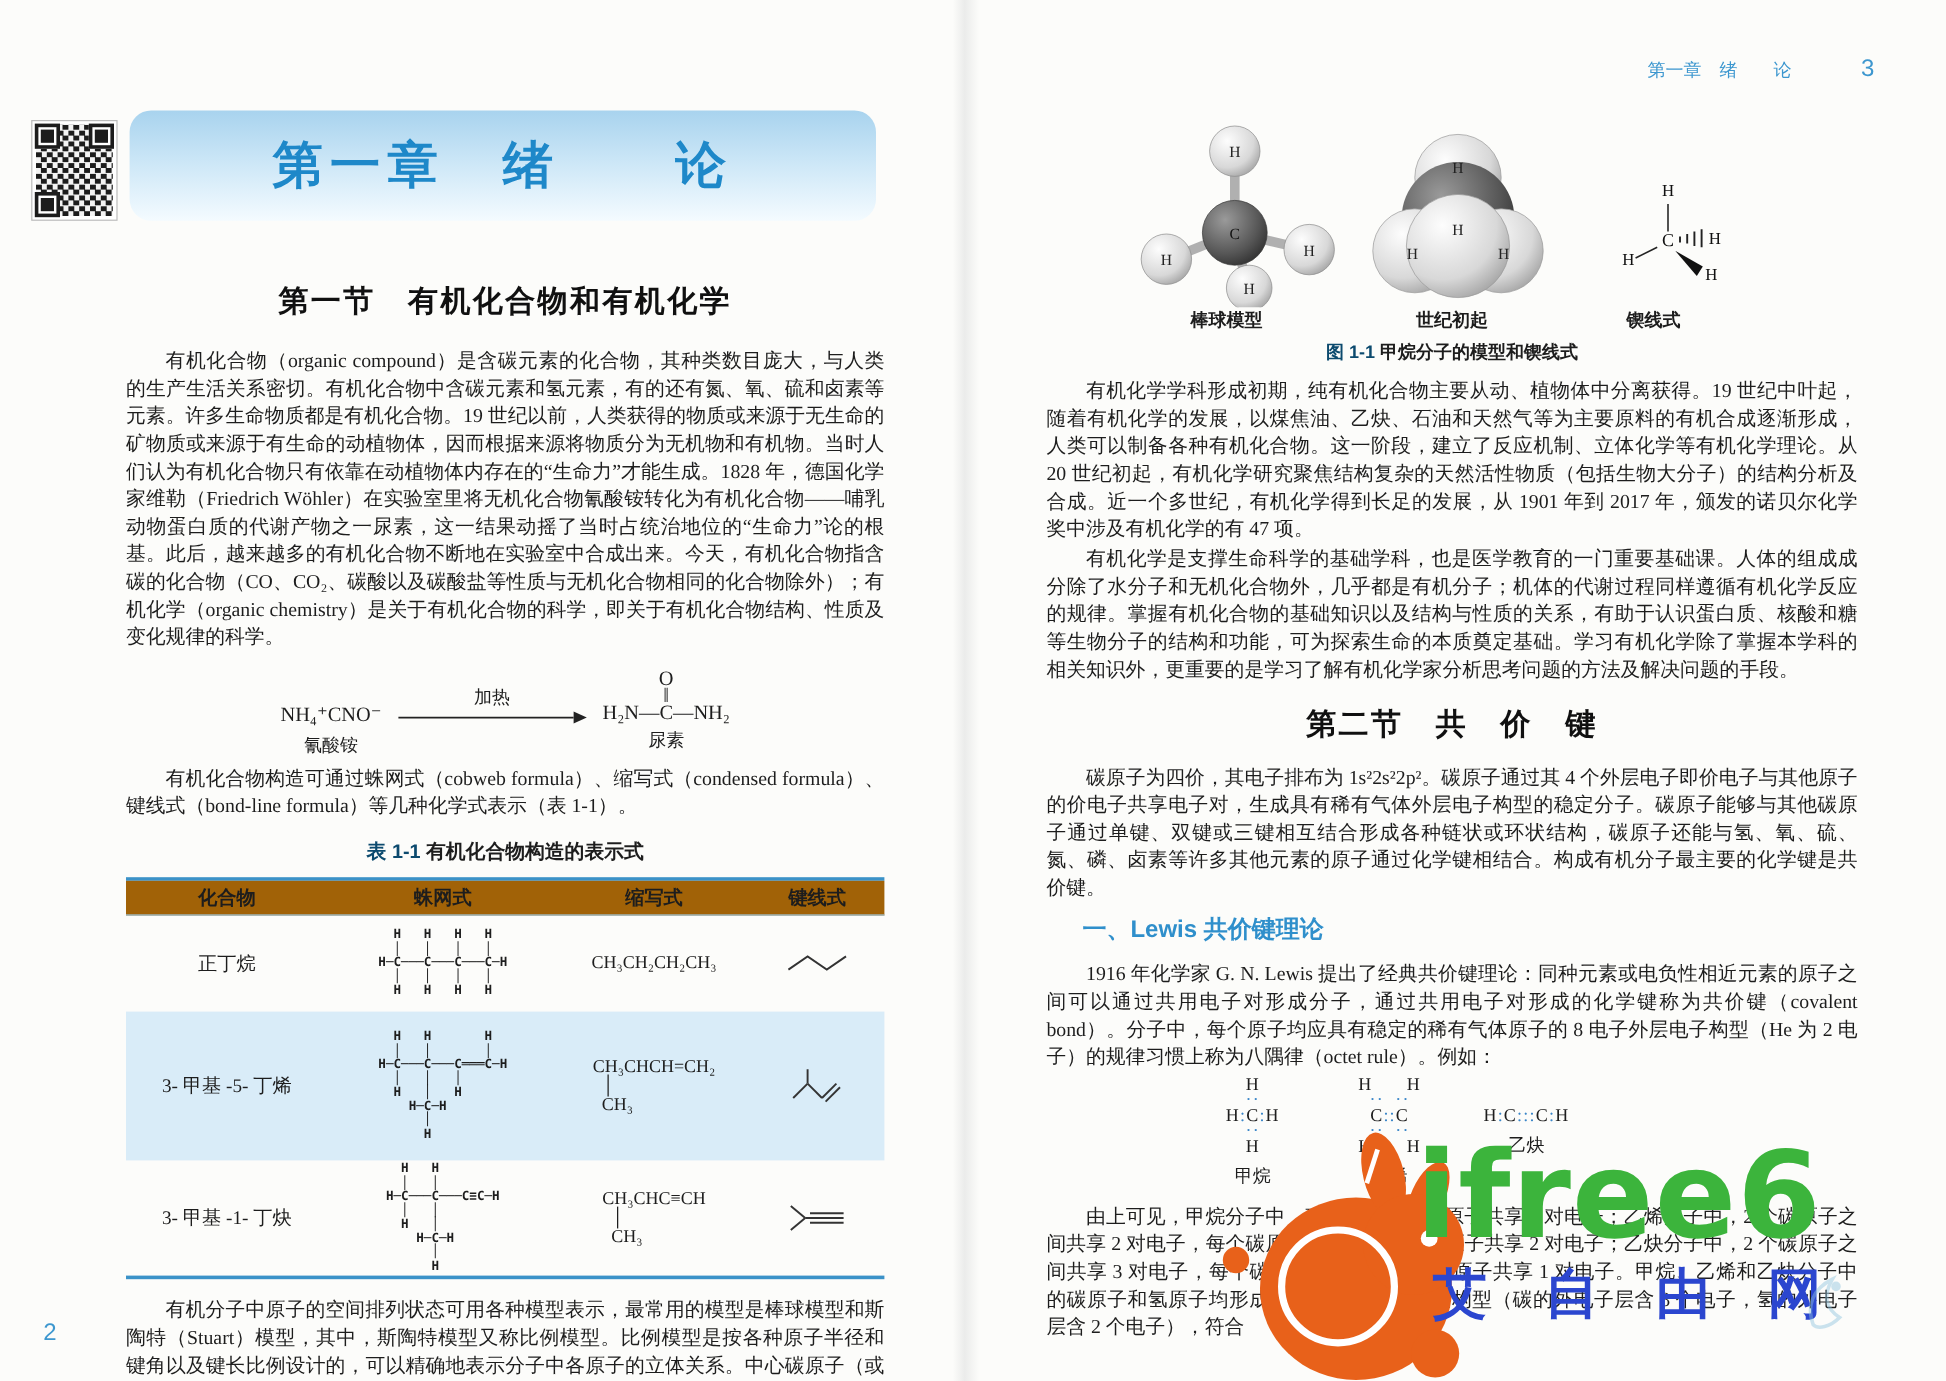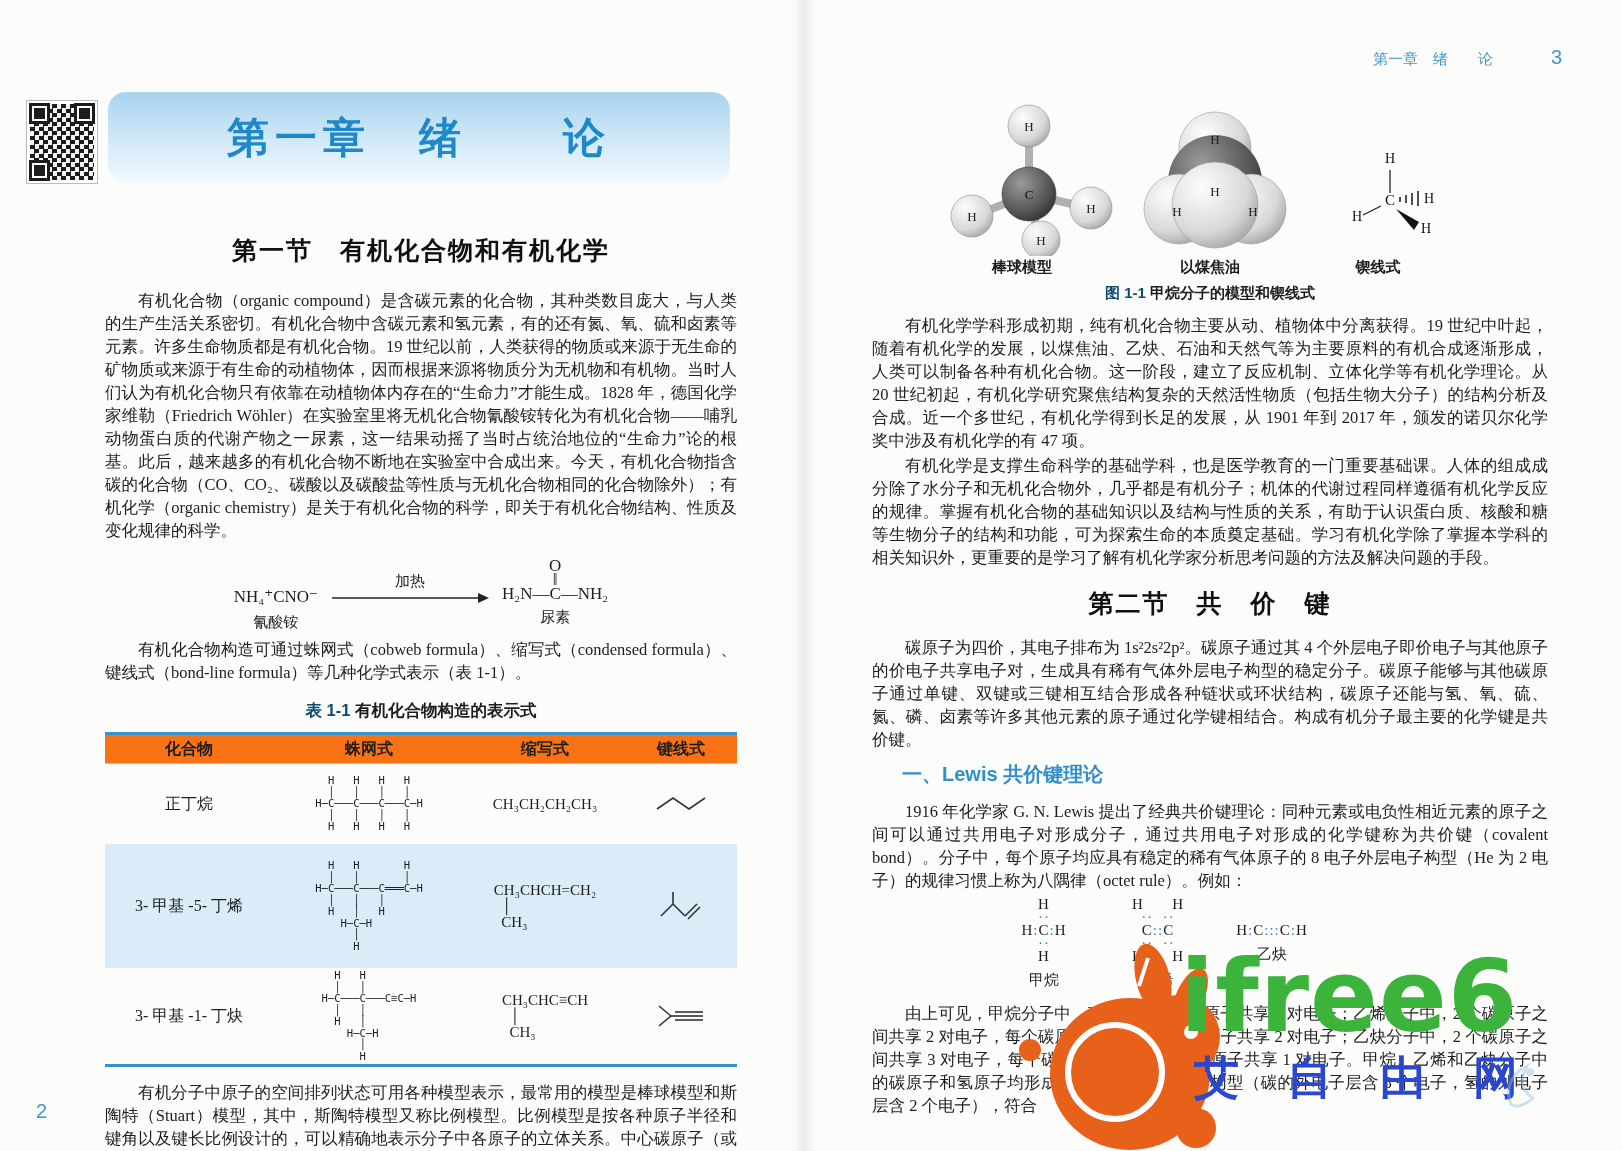--- a/index.html
+++ b/index.html
@@ -38,32 +38,32 @@
   .eq-label{font-size:15px;margin-top:6px;}
   .eq-arrow{display:flex;flex-direction:column;align-items:center;margin-top:14px;width:160px;}
   .eq-cond{font-size:15px;margin-bottom:1px;}
   .eq-prod div{font-size:17px;line-height:16px;text-align:center;}
   .eq-prod .dbond{line-height:12px;}
 
   .tbl-title{text-align:center;margin:16px 0 10px 0;font-family:"Liberation Sans","DejaVu Sans",sans-serif;
              font-weight:bold;font-size:16.5px;}
   .blue{color:#0c4a6e;}
   .tbl{border-top:3px solid #3b92c8;border-bottom:3px solid #3b92c8;margin-bottom:14px;}
-  .tbl-head{display:flex;align-items:center;background:#f97316;height:28px;border-bottom:1px solid #9cc8e4;
+  .tbl-head{display:flex;align-items:center;background:#a16207;height:28px;border-bottom:1px solid #9cc8e4;
             font-family:"Liberation Sans","DejaVu Sans",sans-serif;font-weight:bold;font-size:16px;}
   .tbl-row{display:flex;align-items:center;}
   .row1{height:80px;}
   .row2{height:124px;background:#d9ecf8;}
   .row3{height:96px;}
   .c0{width:168px;text-align:center;}
   .c1{width:192px;display:flex;justify-content:center;}
   .c2{width:160px;display:flex;justify-content:center;}
   .c3{width:112px;display:flex;justify-content:center;}
   .name{font-size:16px;}
-  pre.cobweb{font-family:"DejaVu Sans Mono","Liberation Mono",monospace;font-size:10.5px;line-height:11.5px;margin:0;}
+  pre.cobweb{font-family:"DejaVu Sans Mono","Liberation Mono",monospace;font-size:10.5px;line-height:11.5px;margin:0;font-weight:bold;}
   pre.condensed{font-family:"Liberation Serif","DejaVu Serif",serif;font-size:15px;line-height:16px;margin:0;}
 
   .pagenum{font-family:"Liberation Sans","DejaVu Sans",sans-serif;color:#3d97cf;}
   .pn-left{position:absolute;left:36px;top:1100px;font-size:20px;}
 
   
   .r-header{position:absolute;left:62px;top:46px;width:690px;display:flex;justify-content:flex-end;
             align-items:baseline;gap:58px;font-family:"Liberation Sans","DejaVu Sans",sans-serif;
             font-size:15px;color:#3d97cf;}
   .r-header .pagenum{font-size:20px;}
@@ -299,21 +299,21 @@
           <line x1="50" y1="49" x2="50" y2="54" stroke="#222" stroke-width="1.6"></line>
           <line x1="56" y1="47" x2="56" y2="55" stroke="#222" stroke-width="1.6"></line>
           <line x1="62" y1="45" x2="62" y2="57" stroke="#222" stroke-width="1.6"></line>
           <line x1="68" y1="43" x2="68" y2="58" stroke="#222" stroke-width="1.6"></line>
           <text x="79" y="55" font-size="14" text-anchor="middle" fill="#111" font-family="serif">H</text>
           <polygon points="46,61 69,74 64,82" fill="#111"></polygon>
           <text x="76" y="85" font-size="14" text-anchor="middle" fill="#111" font-family="serif">H</text>
         </svg>
 
         <span class="mlabel l1">棒球模型</span>
-        <span class="mlabel l2">以煤焦油</span>
+        <span class="mlabel l2">世纪初起</span>
         <span class="mlabel l3">锲线式</span>
         <div class="fig-cap">
           <span class="blue">图 1-1</span>
           <span>甲烷分子的模型和锲线式</span>
         </div>
       </div>
 
       <p class="body indent">有机化学学科形成初期，纯有机化合物主要从动、植物体中分离获得。19 世纪中叶起，随着有机化学的发展，以煤焦油、乙炔、石油和天然气等为主要原料的有机合成逐渐形成，人类可以制备各种有机化合物。这一阶段，建立了反应机制、立体化学等有机化学理论。从 20 世纪初起，有机化学研究聚焦结构复杂的天然活性物质（包括生物大分子）的结构分析及合成。近一个多世纪，有机化学得到长足的发展，从 1901 年到 2017 年，颁发的诺贝尔化学奖中涉及有机化学的有 47 项。</p>
       <p class="body indent">有机化学是支撑生命科学的基础学科，也是医学教育的一门重要基础课。人体的组成成分除了水分子和无机化合物外，几乎都是有机分子；机体的代谢过程同样遵循有机化学反应的规律。掌握有机化合物的基础知识以及结构与性质的关系，有助于认识蛋白质、核酸和糖等生物分子的结构和功能，可为探索生命的本质奠定基础。学习有机化学除了掌握本学科的相关知识外，更重要的是学习了解有机化学家分析思考问题的方法及解决问题的手段。</p>
 

